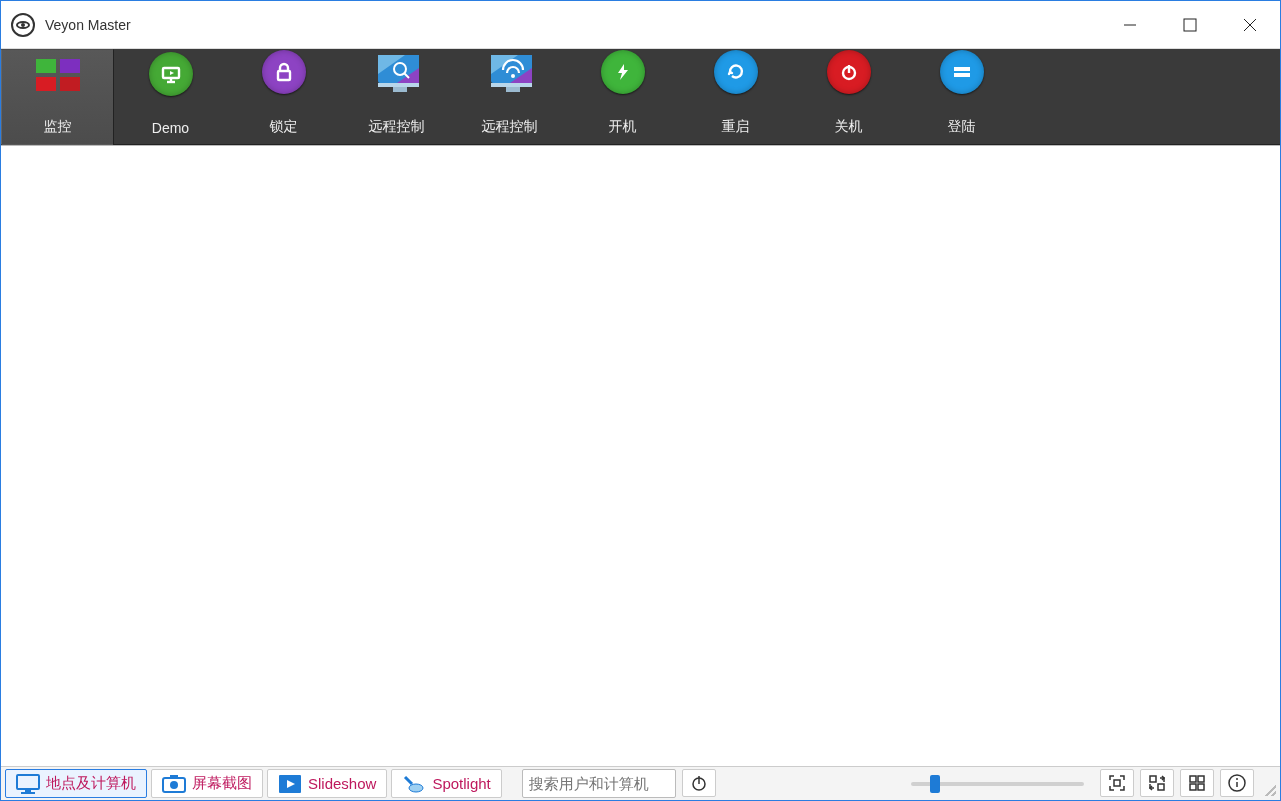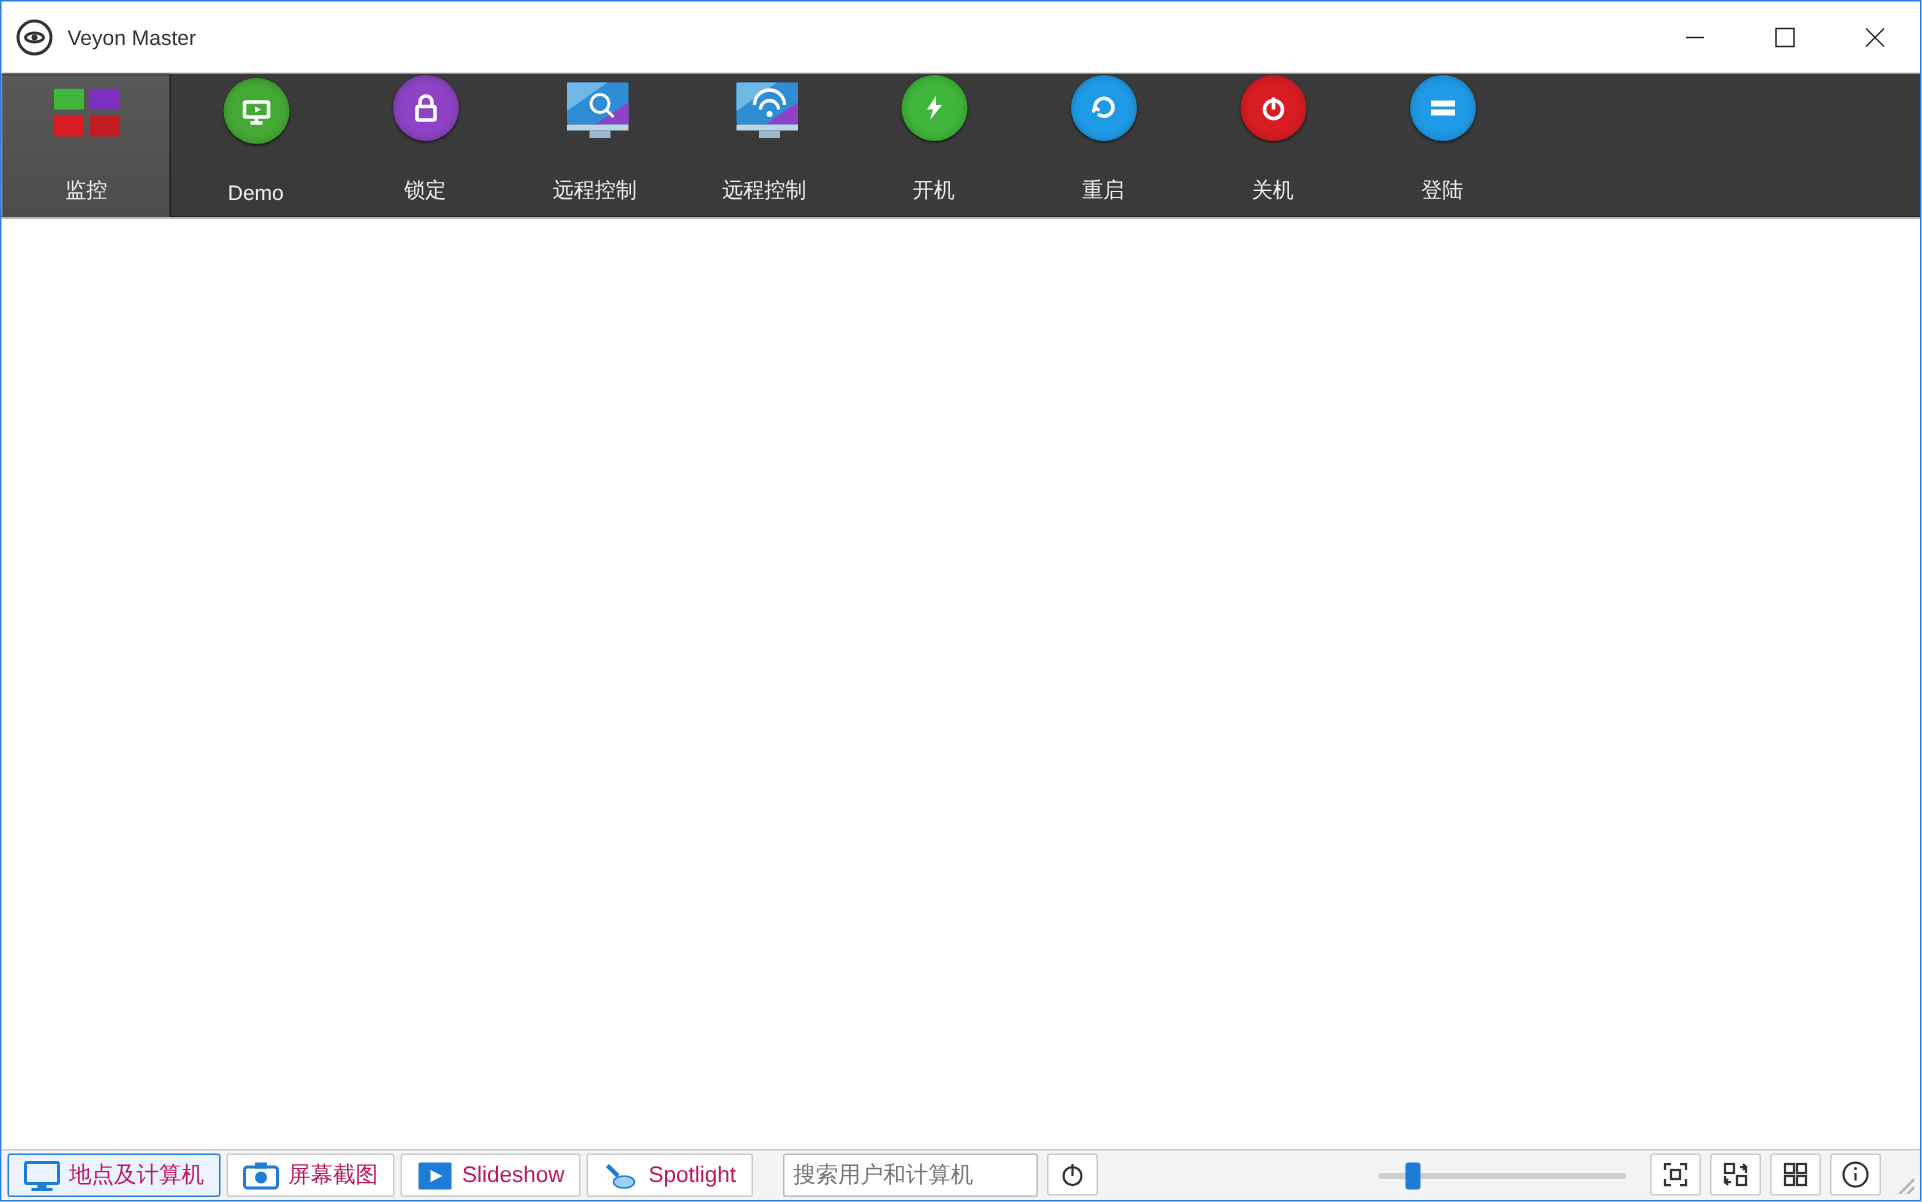--- a/index.html
+++ b/index.html
@@ -27,21 +27,21 @@
 
   
   .main { flex: 1; background: #fff; border-top: 1px solid #bbb; }
 
   
   .bottombar { height: 34px; background: #f4f4f4; border-top: 1px solid #ccc; display: flex; align-items: stretch; gap: 6px; padding: 2px 4px; }
   .bgroup { display: flex; align-items: stretch; gap: 4px; }
   .bbtn { display: flex; align-items: center; gap: 6px; padding: 0 10px; border: 1px solid #ccc; background: #fff; border-radius: 2px; cursor: pointer; font-size: 15px; color: #be185d; }
   .bbtn.active { border: 1px solid #2a7de1; background: #eaf3ff; }
   .bbtn svg { flex-shrink: 0; }
-  .search-box { width: 170px; border: 1px solid #bbb; border-radius: 2px; padding: 2px 6px; font-size: 15px; color: #666; outline: none; }
+  .search-box { width: 154px; border: 1px solid #bbb; border-radius: 2px; padding: 2px 6px; font-size: 15px; color: #666; outline: none; }
   .divider { width: 8px; }
   .slider-wrap { flex: 1; max-width: 200px; display: flex; align-items: center; padding: 0 10px; }
   .slider { -webkit-appearance: none; width: 100%; height: 4px; background: transparent; }
   .slider::-webkit-slider-runnable-track { height: 4px; background: #d0d0d0; border-radius: 2px; }
   .slider::-webkit-slider-thumb { -webkit-appearance:none; width: 10px; height: 18px; background: #1e7bd6; border-radius: 2px; margin-top: -7px; cursor: pointer; }
   .slider::-moz-range-track { height: 4px; background: #d0d0d0; border-radius: 2px; }
   .slider::-moz-range-thumb { width: 10px; height: 18px; background: #1e7bd6; border: none; border-radius: 2px; cursor: pointer; }
   .iconbtn { width: 34px; height: 28px; border: 1px solid #ccc; background: #fff; border-radius: 2px; display: flex; align-items: center; justify-content: center; cursor: pointer; }
   .iconbtn svg { stroke: #333; fill: none; stroke-width: 1.5; }
   .bottombar .flex-spacer { flex: 1; }

